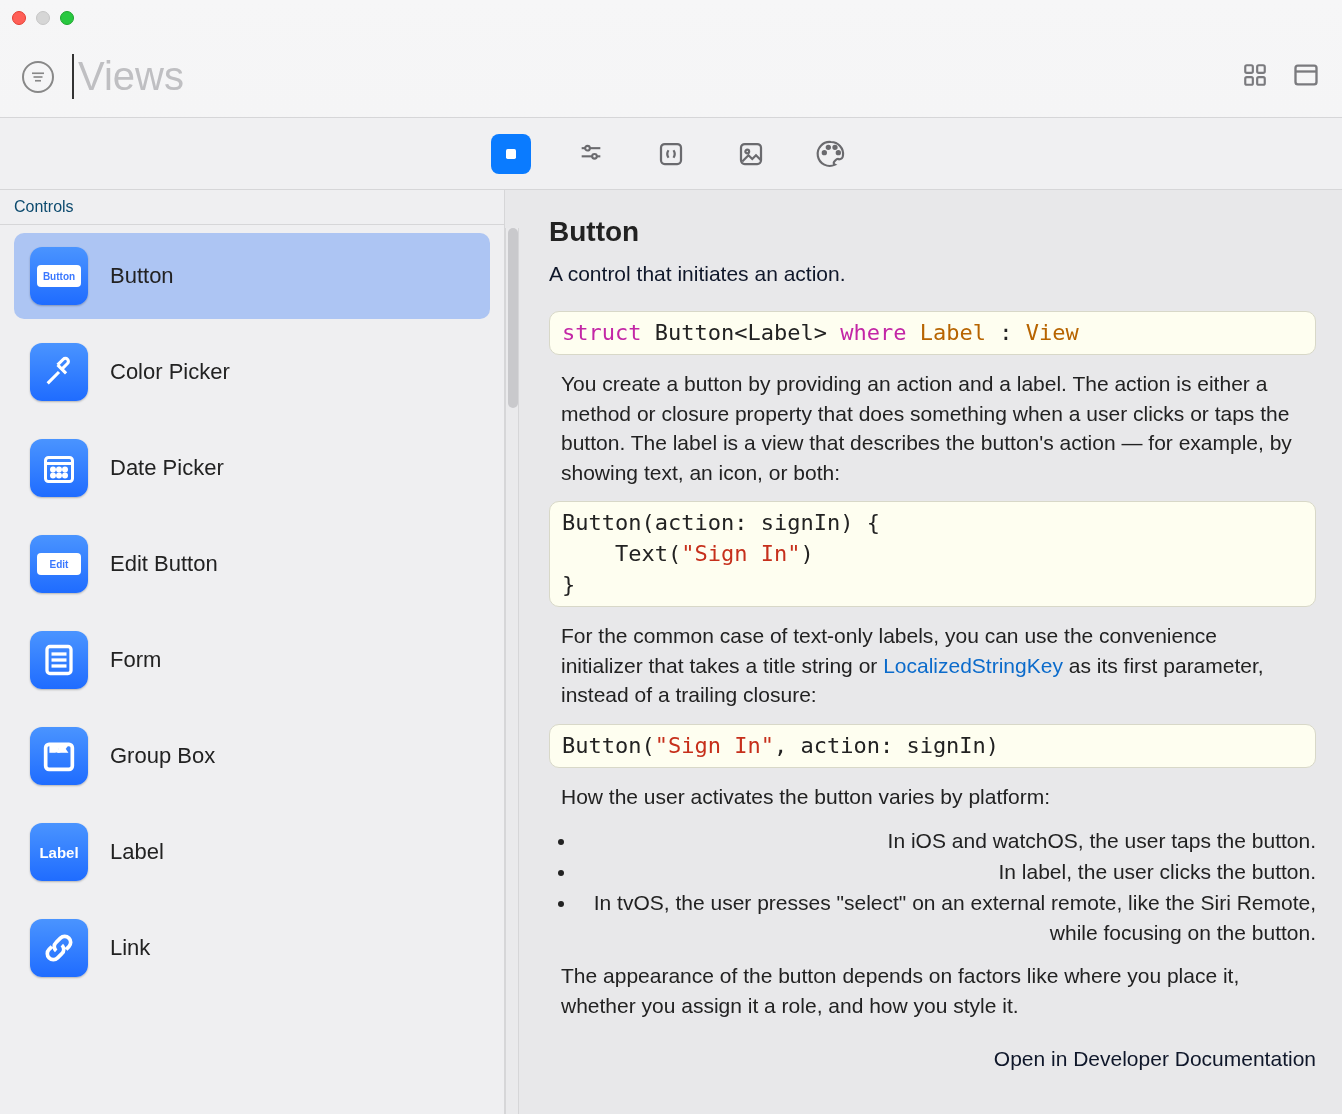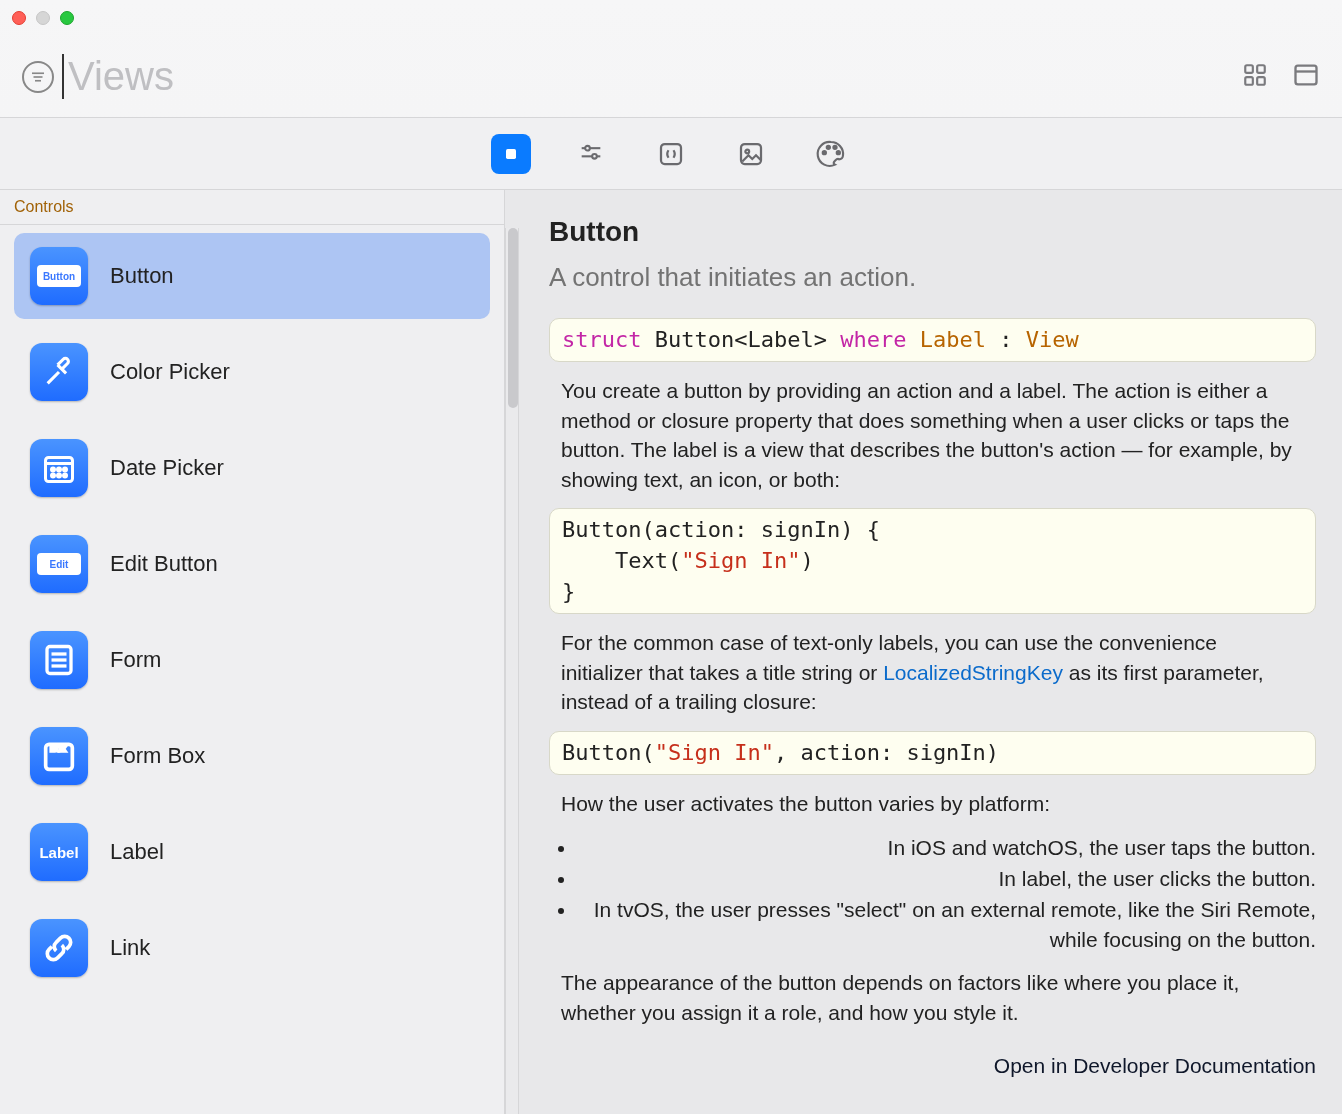--- a/index.html
+++ b/index.html
@@ -28,21 +28,21 @@
 .dot { width: 14px; height: 14px; border-radius: 50%; }
 .dot.red { background: #ff5f57; border: 0.5px solid #e33e32; }
 .dot.yellow { background: #d6d6d6; border: 0.5px solid #c6c6c6; }
 .dot.green { background: #28c840; border: 0.5px solid #1da52d; }
 
 .searchbar {
   height: 82px;
   display: flex;
   align-items: center;
   padding: 0 22px;
-  gap: 8px;
+  gap: 18px;
   border-bottom: 1px solid #d6d6d8;
 }
 .menu-circle {
   width: 32px; height: 32px;
   border: 2px solid #888;
   border-radius: 50%;
   display: flex; align-items: center; justify-content: center;
   color: #888;
 }
 .search-input {
@@ -86,21 +86,21 @@
 .sidebar {
   width: 505px;
   display: flex;
   flex-direction: column;
   border-right: 1px solid #d6d6d8;
   overflow-y: auto;
   position: relative;
 }
 .cat-label {
   font-size: 16px;
-  color: #a16207;
+  color: #0c4a6e;
   padding: 8px 14px 8px 14px;
   border-bottom: 1px solid #d6d6d8;
   background: #efeff1;
 }
 .list {
   flex: 1;
   padding: 8px 14px;
   display: flex;
   flex-direction: column;
   gap: 10px;
@@ -149,21 +149,21 @@
 .detail {
   flex: 1;
   padding: 22px 26px 22px 44px;
   background: #e8e8ea;
   overflow-y: auto;
   font-size: 21px;
   line-height: 1.4;
   color: #222;
 }
 .detail h1 { font-size: 28px; font-weight: 700; margin-bottom: 4px; }
-.detail .subtitle { color: #737373; font-size: 26px; margin-bottom: 22px; margin-top: 8px; }
+.detail .subtitle { color: #0f172a; font-size: 21px; margin-bottom: 22px; margin-top: 8px; }
 .codebox {
   background: #fefef0;
   border: 1px solid #d8d8c8;
   border-radius: 10px;
   padding: 6px 12px;
   font-family: "SF Mono", Menlo, Consolas, monospace;
   font-size: 22px;
   white-space: pre;
   margin: 14px 0;
   overflow-x: auto;
@@ -327,21 +327,21 @@
           <span class="ilabel">Form</span>
         </div>
 
         <div class="item">
           <div class="thumb">
             <svg width="40" height="40" viewBox="0 0 24 24" fill="none" stroke="#fff" stroke-width="2.2">
                   <rect x="4" y="5" width="16" height="15" rx="2"></rect>
                   <text x="7" y="9" font-size="4.5" fill="#fff" font-family="Arial">Box</text>
                 </svg>
           </div>
-          <span class="ilabel">Form Box</span>
+          <span class="ilabel">Group Box</span>
         </div>
 
         <div class="item">
           <div class="thumb">
             <span style="color:#fff;font-size:15px;font-weight:600">Label</span>
           </div>
           <span class="ilabel">Label</span>
         </div>
 
         <div class="item">

